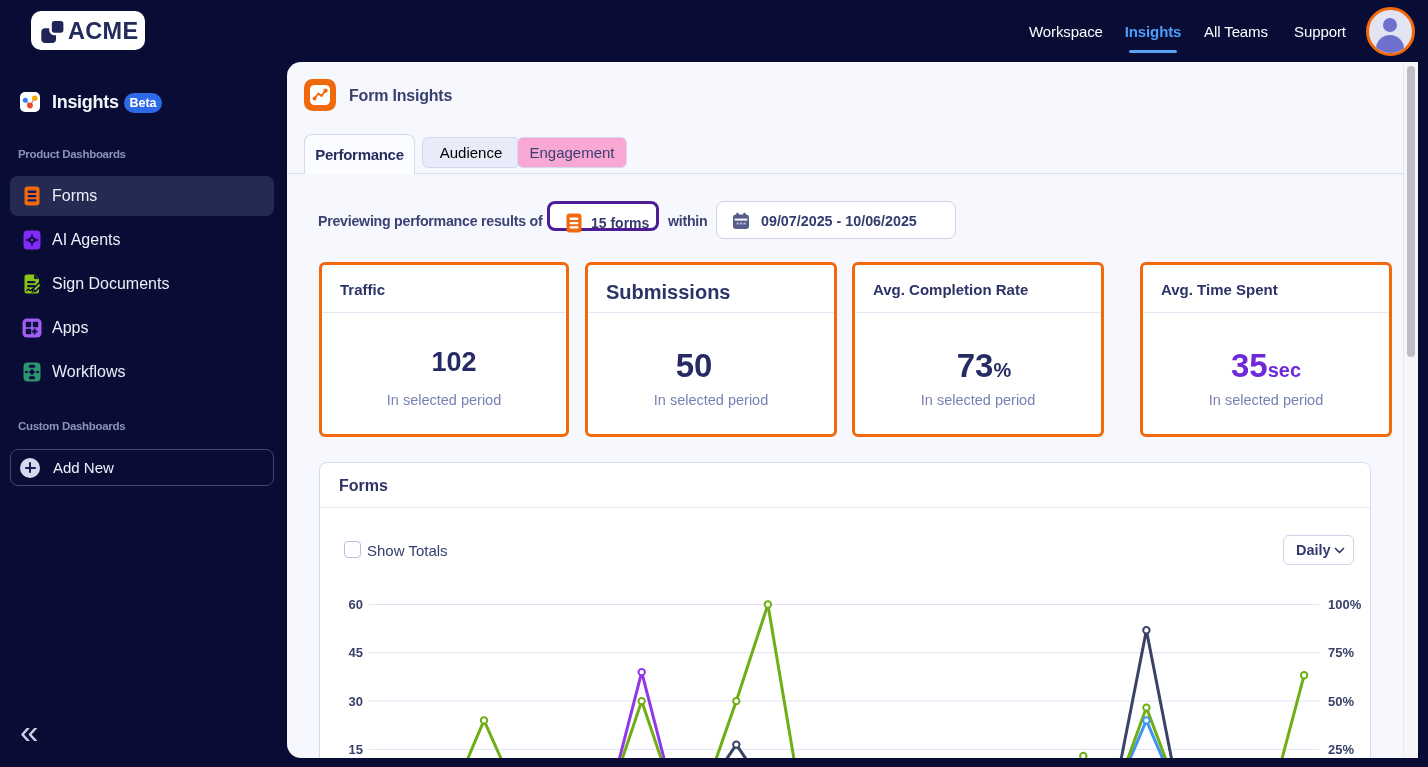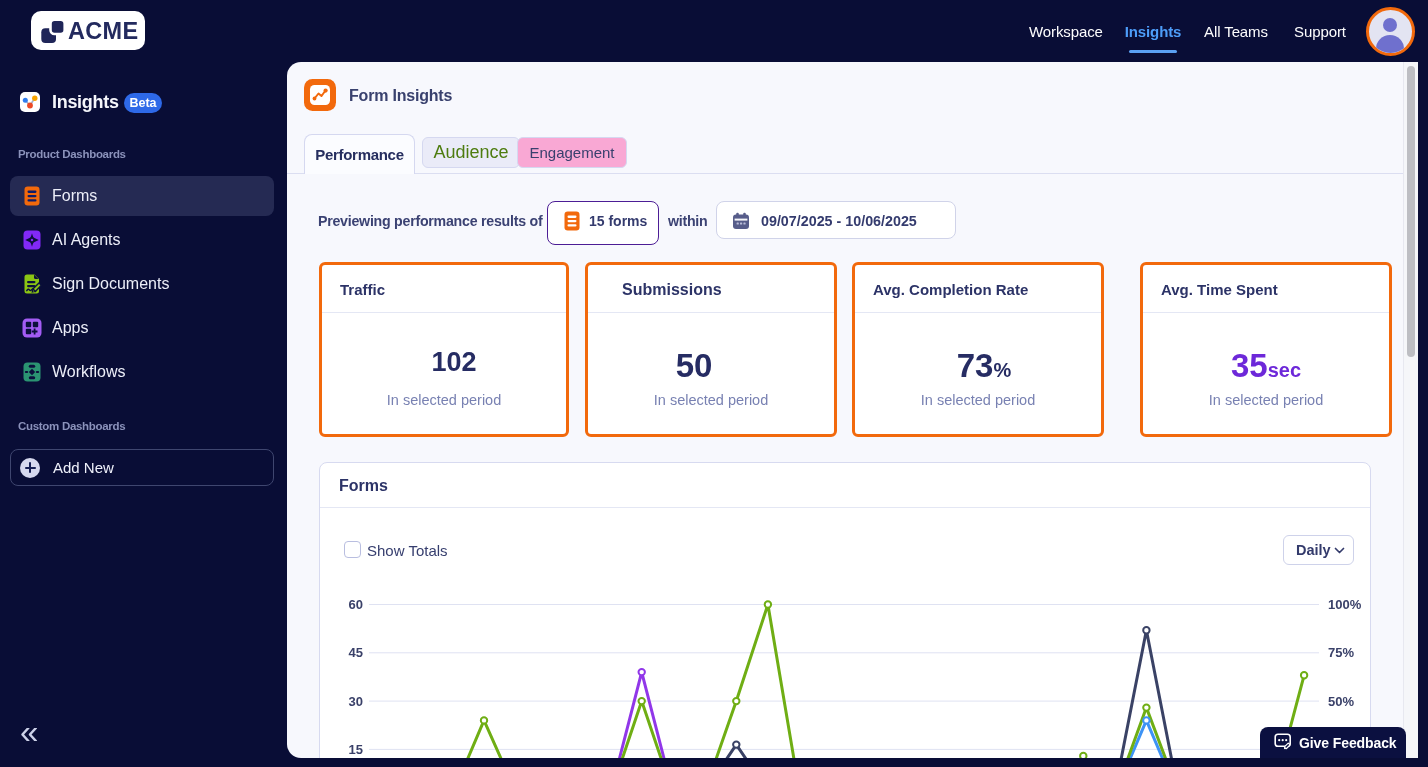--- a/index.html
+++ b/index.html
@@ -107,26 +107,26 @@
   <svg class="abs" style="left:17px; top:17px;" width="32" height="32" viewBox="0 0 32 32">
     <rect x="0" y="0" width="32" height="32" rx="8.5" fill="#f2690c"></rect>
     <rect x="6" y="6" width="20" height="20" rx="4.5" fill="#ffffff"></rect>
     <polyline points="10.5,19.5 14.5,14.5 17.5,17 21.5,11.5" fill="none" stroke="#f2690c" stroke-width="2" stroke-linecap="round" stroke-linejoin="round"></polyline>
     <circle cx="10.5" cy="19.5" r="1.9" fill="#f2690c"></circle>
     <circle cx="21.6" cy="11.6" r="2.1" fill="#f2690c"></circle>
   </svg>
   <div class="abs" style="left:62px; top:25px; font-size:16px; font-weight:700; color:#39416e; letter-spacing:-0.2px;">Form Insights</div>
 
   <div class="abs" style="left:0; top:111px; width:1131px; height:1px; background:#dbdef1;"></div>
-  <div class="abs" style="left:135px; top:75px; width:98px; height:31px; background:#eaebf8; border:1px solid #d5d8f0; border-radius:6px; text-align:center; line-height:29px; font-size:18px; font-weight:500; color:#4d7c0f;">Audience</div>
+  <div class="abs" style="left:135px; top:75px; width:98px; height:31px; background:#eaebf8; border:1px solid #d5d8f0; border-radius:6px; text-align:center; line-height:29px; font-size:15px; font-weight:500; color:#000000;">Audience</div>
   <div class="abs" style="left:230px; top:75px; width:110px; height:31px; background:#f9a8d4; border:1px solid #d5d8f0; border-radius:6px; text-align:center; line-height:29px; font-size:15px; font-weight:500; color:#39406e;">Engagement</div>
   <div class="abs" style="left:17px; top:72px; width:111px; height:40px; background:#fbfcff; border:1px solid #d5d8f0; border-bottom:none; border-radius:8px 8px 0 0; text-align:center; line-height:39px; font-size:15px; font-weight:700; color:#262e5f; letter-spacing:-0.3px;">Performance</div>
 
   <div class="abs" style="left:31px; top:151px; font-size:14.2px; font-weight:600; color:#3b4273; letter-spacing:-0.25px;">Previewing <b style="font-weight:700;">performance</b> results of</div>
-  <div class="abs" style="left:260px; top:139px; width:112px; height:44px; background:#fff; border:1px solid #4c1d95; border-radius:8px;">
+  <div class="abs" style="left:260px; top:139px; width:112px; height:30px; background:#fff; border:3px solid #4c1d95; border-radius:8px;">
     <svg class="abs" style="left:14px; top:9px;" width="20" height="20" viewBox="0 0 20 20">
       <rect x="2.5" y="0.5" width="15" height="19" rx="3.2" fill="#f2690c"></rect>
       <rect x="5.5" y="4.6" width="9" height="2.3" rx="1.1" fill="#ffffff"></rect>
       <rect x="5.5" y="8.9" width="9" height="2.3" rx="1.1" fill="#ffffff"></rect>
       <rect x="5.5" y="13.2" width="9" height="2.3" rx="1.1" fill="#ffffff"></rect>
     </svg>
     <div class="abs" style="left:41px; top:11px; font-size:14px; font-weight:700; color:#343b6e;">15 forms</div>
   </div>
   <div class="abs" style="left:381px; top:151px; font-size:14.2px; font-weight:600; color:#3b4273; letter-spacing:-0.25px;">within</div>
   <div class="abs" style="left:429px; top:139px; width:240px; height:38px; background:#fff; border:1px solid #d0d3e9; border-radius:8px;">
@@ -142,21 +142,21 @@
     <div class="abs" style="left:44px; top:11px; font-size:14.3px; font-weight:700; color:#343b6e;">09/07/2025 - 10/06/2025</div>
   </div>
 
   <div class="abs" style="left:32px; top:200px; width:250px; height:175px; background:#fff; border:3px solid #f2690c; border-radius:6px;">
     <div class="abs" style="left:18px; top:16px; font-size:15px; font-weight:700; color:#2c3367;">Traffic</div>
     <div class="abs" style="left:0; top:47px; width:244px; height:1px; background:#e4e7f4;"></div>
     <div class="abs" style="left:0; top:82px; width:244px; text-align:center; font-size:27px; font-weight:800; color:#262c63;padding-left:20px;">102</div>
     <div class="abs" style="left:0; top:127px; width:244px; text-align:center; font-size:14.5px; font-weight:500; color:#7881b2;">In selected period</div>
   </div>
   <div class="abs" style="left:298px; top:200px; width:252px; height:175px; background:#fff; border:3px solid #f2690c; border-radius:6px;">
-    <div class="abs" style="left:18px; top:16px; font-size:16px; font-weight:700; color:#2c3367;margin-left:16px;">Submissions</div>
+    <div class="abs" style="left:18px; top:16px; font-size:20px; font-weight:700; color:#2c3367;">Submissions</div>
     <div class="abs" style="left:0; top:47px; width:246px; height:1px; background:#e4e7f4;"></div>
     <div class="abs" style="left:0; top:82px; width:212px; text-align:center; font-size:33px; font-weight:800; color:#262c63;">50</div>
     <div class="abs" style="left:0; top:127px; width:246px; text-align:center; font-size:14.5px; font-weight:500; color:#7881b2;">In selected period</div>
   </div>
   <div class="abs" style="left:565px; top:200px; width:252px; height:175px; background:#fff; border:3px solid #f2690c; border-radius:6px;">
     <div class="abs" style="left:18px; top:16px; font-size:15px; font-weight:700; color:#2c3367;">Avg. Completion Rate</div>
     <div class="abs" style="left:0; top:47px; width:246px; height:1px; background:#e4e7f4;"></div>
     <div class="abs" style="left:0; top:82px; width:258px; text-align:center; font-size:33px; font-weight:800; color:#262c63;">73<span style="font-size:20px;">%</span></div>
     <div class="abs" style="left:0; top:127px; width:246px; text-align:center; font-size:14.5px; font-weight:500; color:#7881b2;">In selected period</div>
   </div>
@@ -213,27 +213,14 @@
         <circle cx="1082.3" cy="754.9" r="3.2" stroke="#6fae14" stroke-width="2"></circle>
         <circle cx="1145.4" cy="706.6" r="3.2" stroke="#6fae14" stroke-width="2"></circle>
         <circle cx="1303.1" cy="674.3" r="3.2" stroke="#6fae14" stroke-width="2"></circle>
       </g>
     </svg>
   </div>
 
   <div class="abs" style="left:1116px; top:0; width:15px; height:696px; background:#f5f6f9; border-left:1px solid #e7e8f0;"></div>
   <div class="abs" style="left:1120px; top:4px; width:8px; height:291px; border-radius:4px; background:#bdbec3;"></div>
 
-  <div class="abs" style="left:973px; top:665px; width:146px; height:31px; background:#0b1040; border-radius:8px 8px 0 0;">
-    <svg class="abs" style="left:14px; top:6px;" width="20" height="19" viewBox="0 0 20 19">
-      <rect x="1.2" y="1.2" width="15" height="12" rx="2.8" fill="none" stroke="#ffffff" stroke-width="1.6"></rect>
-      <circle cx="5.2" cy="7.2" r="1.1" fill="#ffffff"></circle>
-      <circle cx="8.7" cy="7.2" r="1.1" fill="#ffffff"></circle>
-      <circle cx="12.2" cy="7.2" r="1.1" fill="#ffffff"></circle>
-      <g transform="rotate(45 13 13)">
-        <rect x="11.8" y="10" width="2.6" height="5.6" rx="0.5" fill="#0b1040" stroke="#ffffff" stroke-width="1.2"></rect>
-        <path d="M11.8 15.6 h2.6 l-1.3 1.9 Z" fill="#ffffff"></path>
-      </g>
-    </svg>
-    <div class="abs" style="left:39px; top:8px; font-size:14px; font-weight:600; color:#fff; letter-spacing:-0.1px;">Give Feedback</div>
-  </div>
 
 </div>
 
 </body></html>

